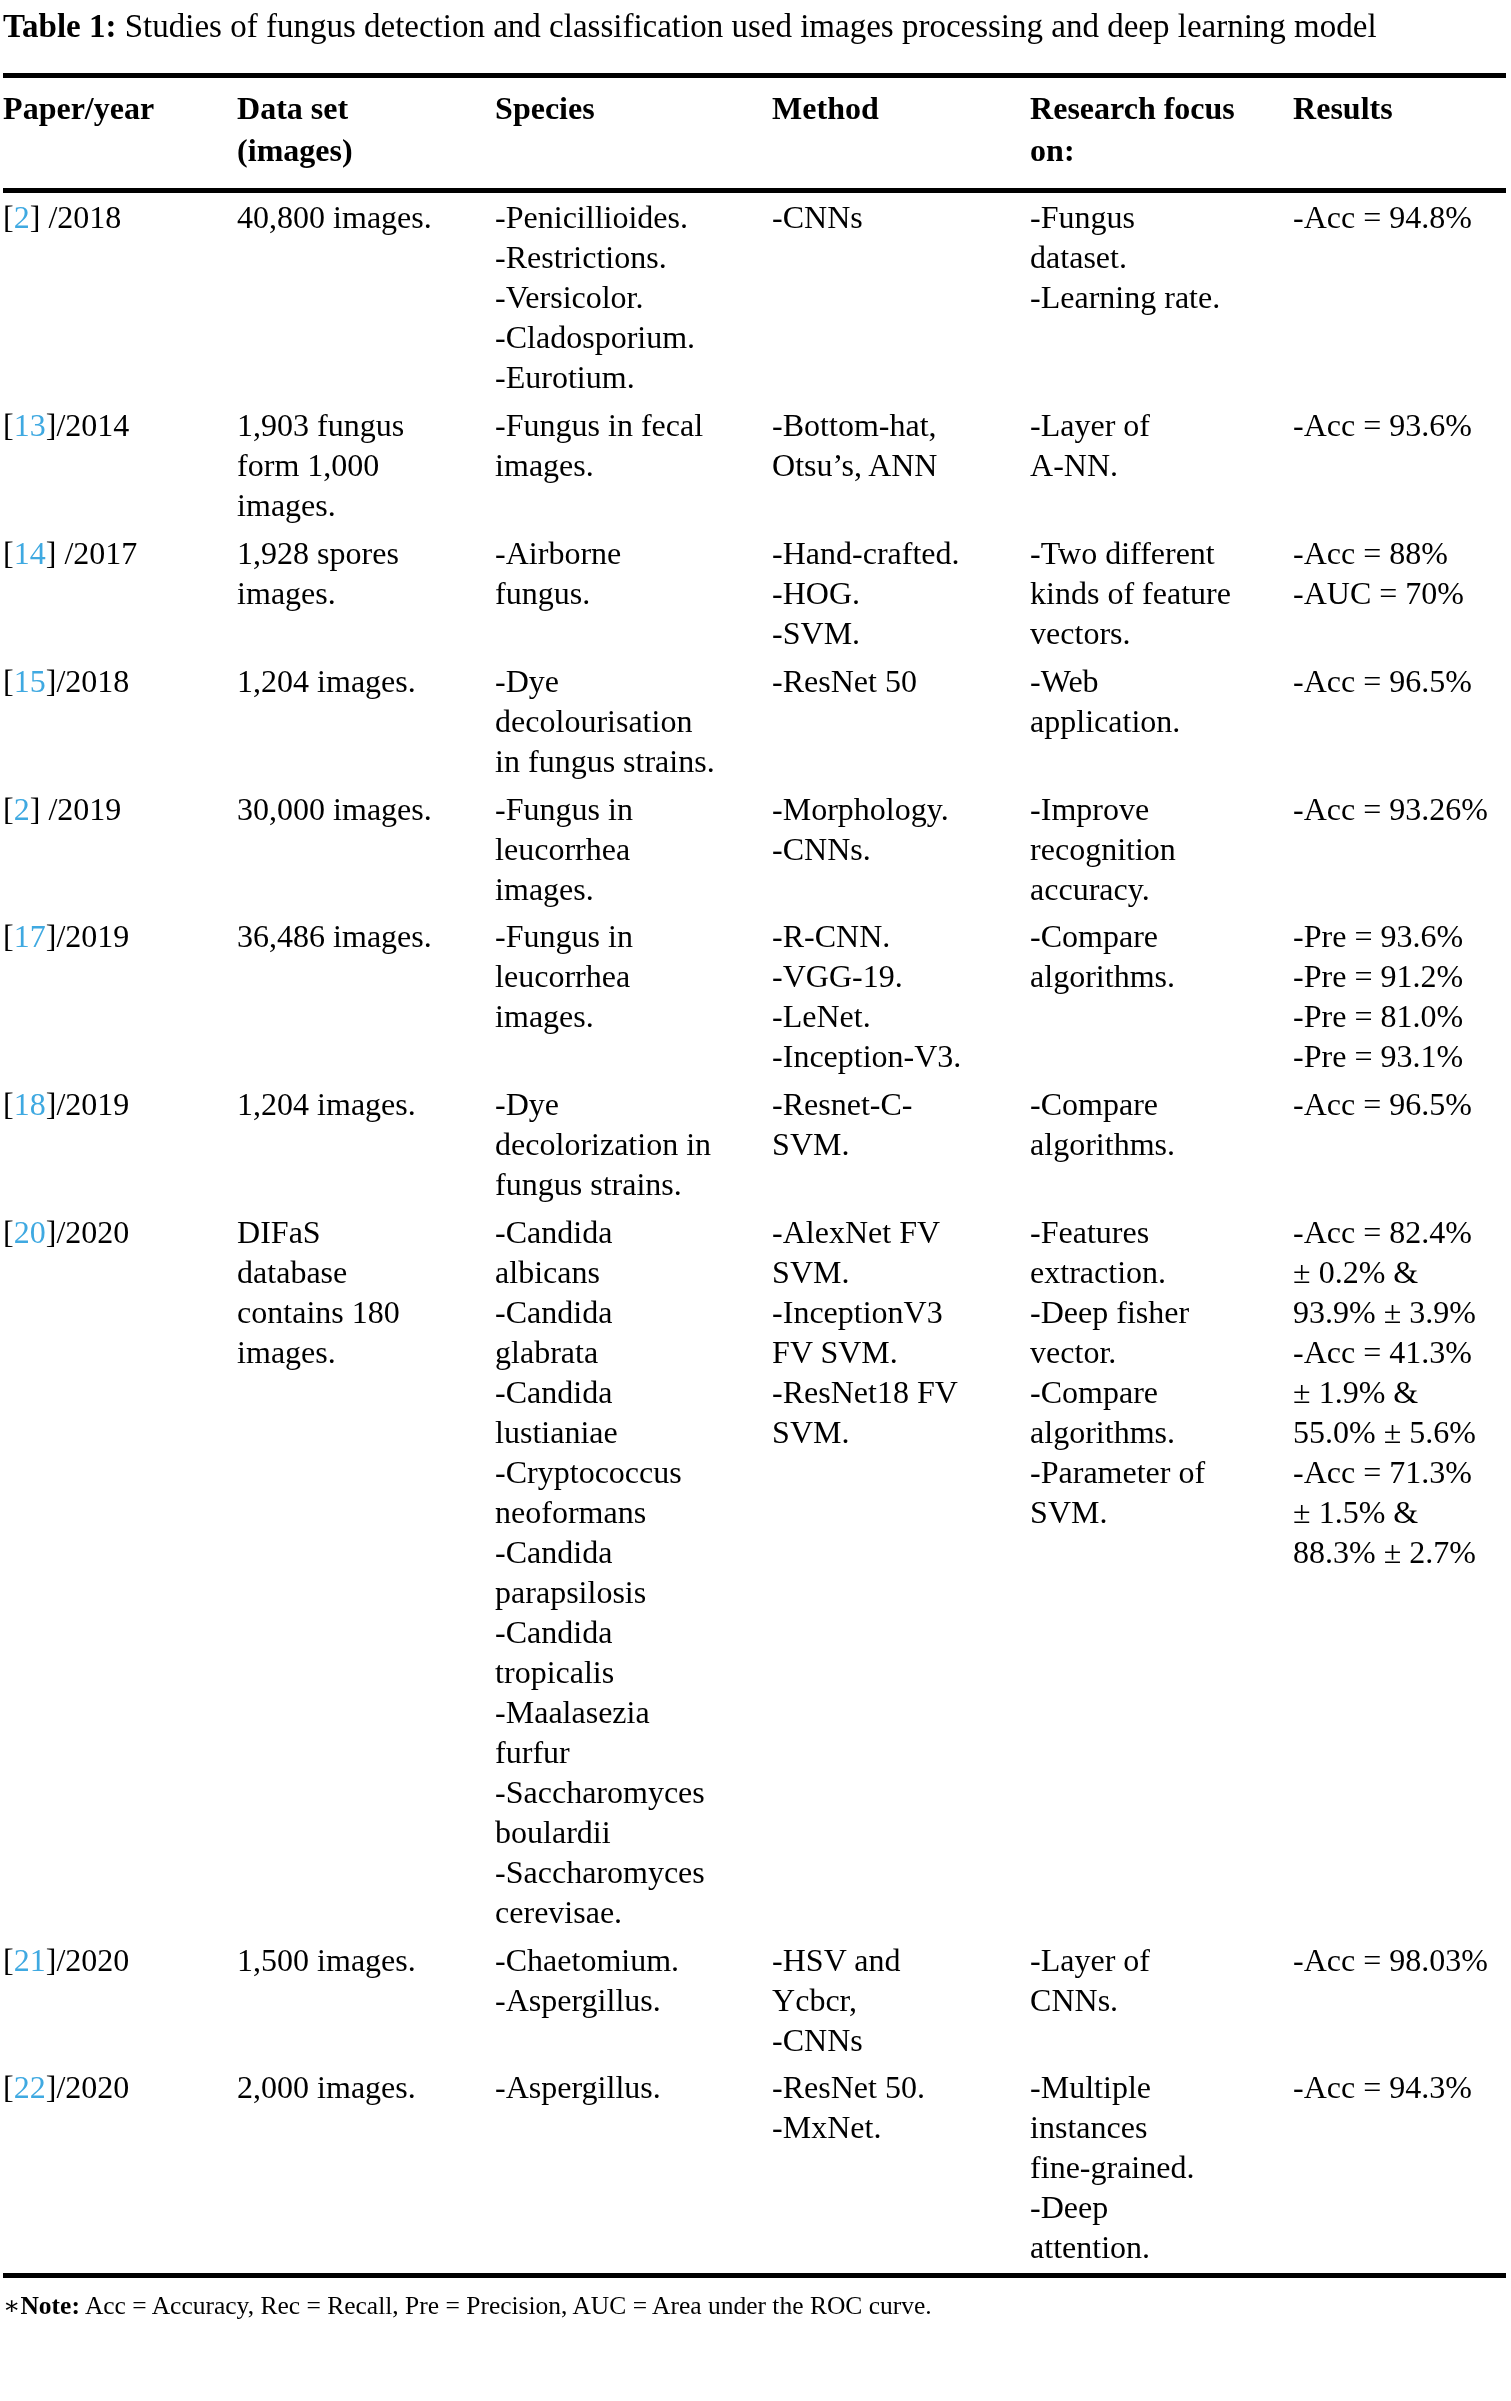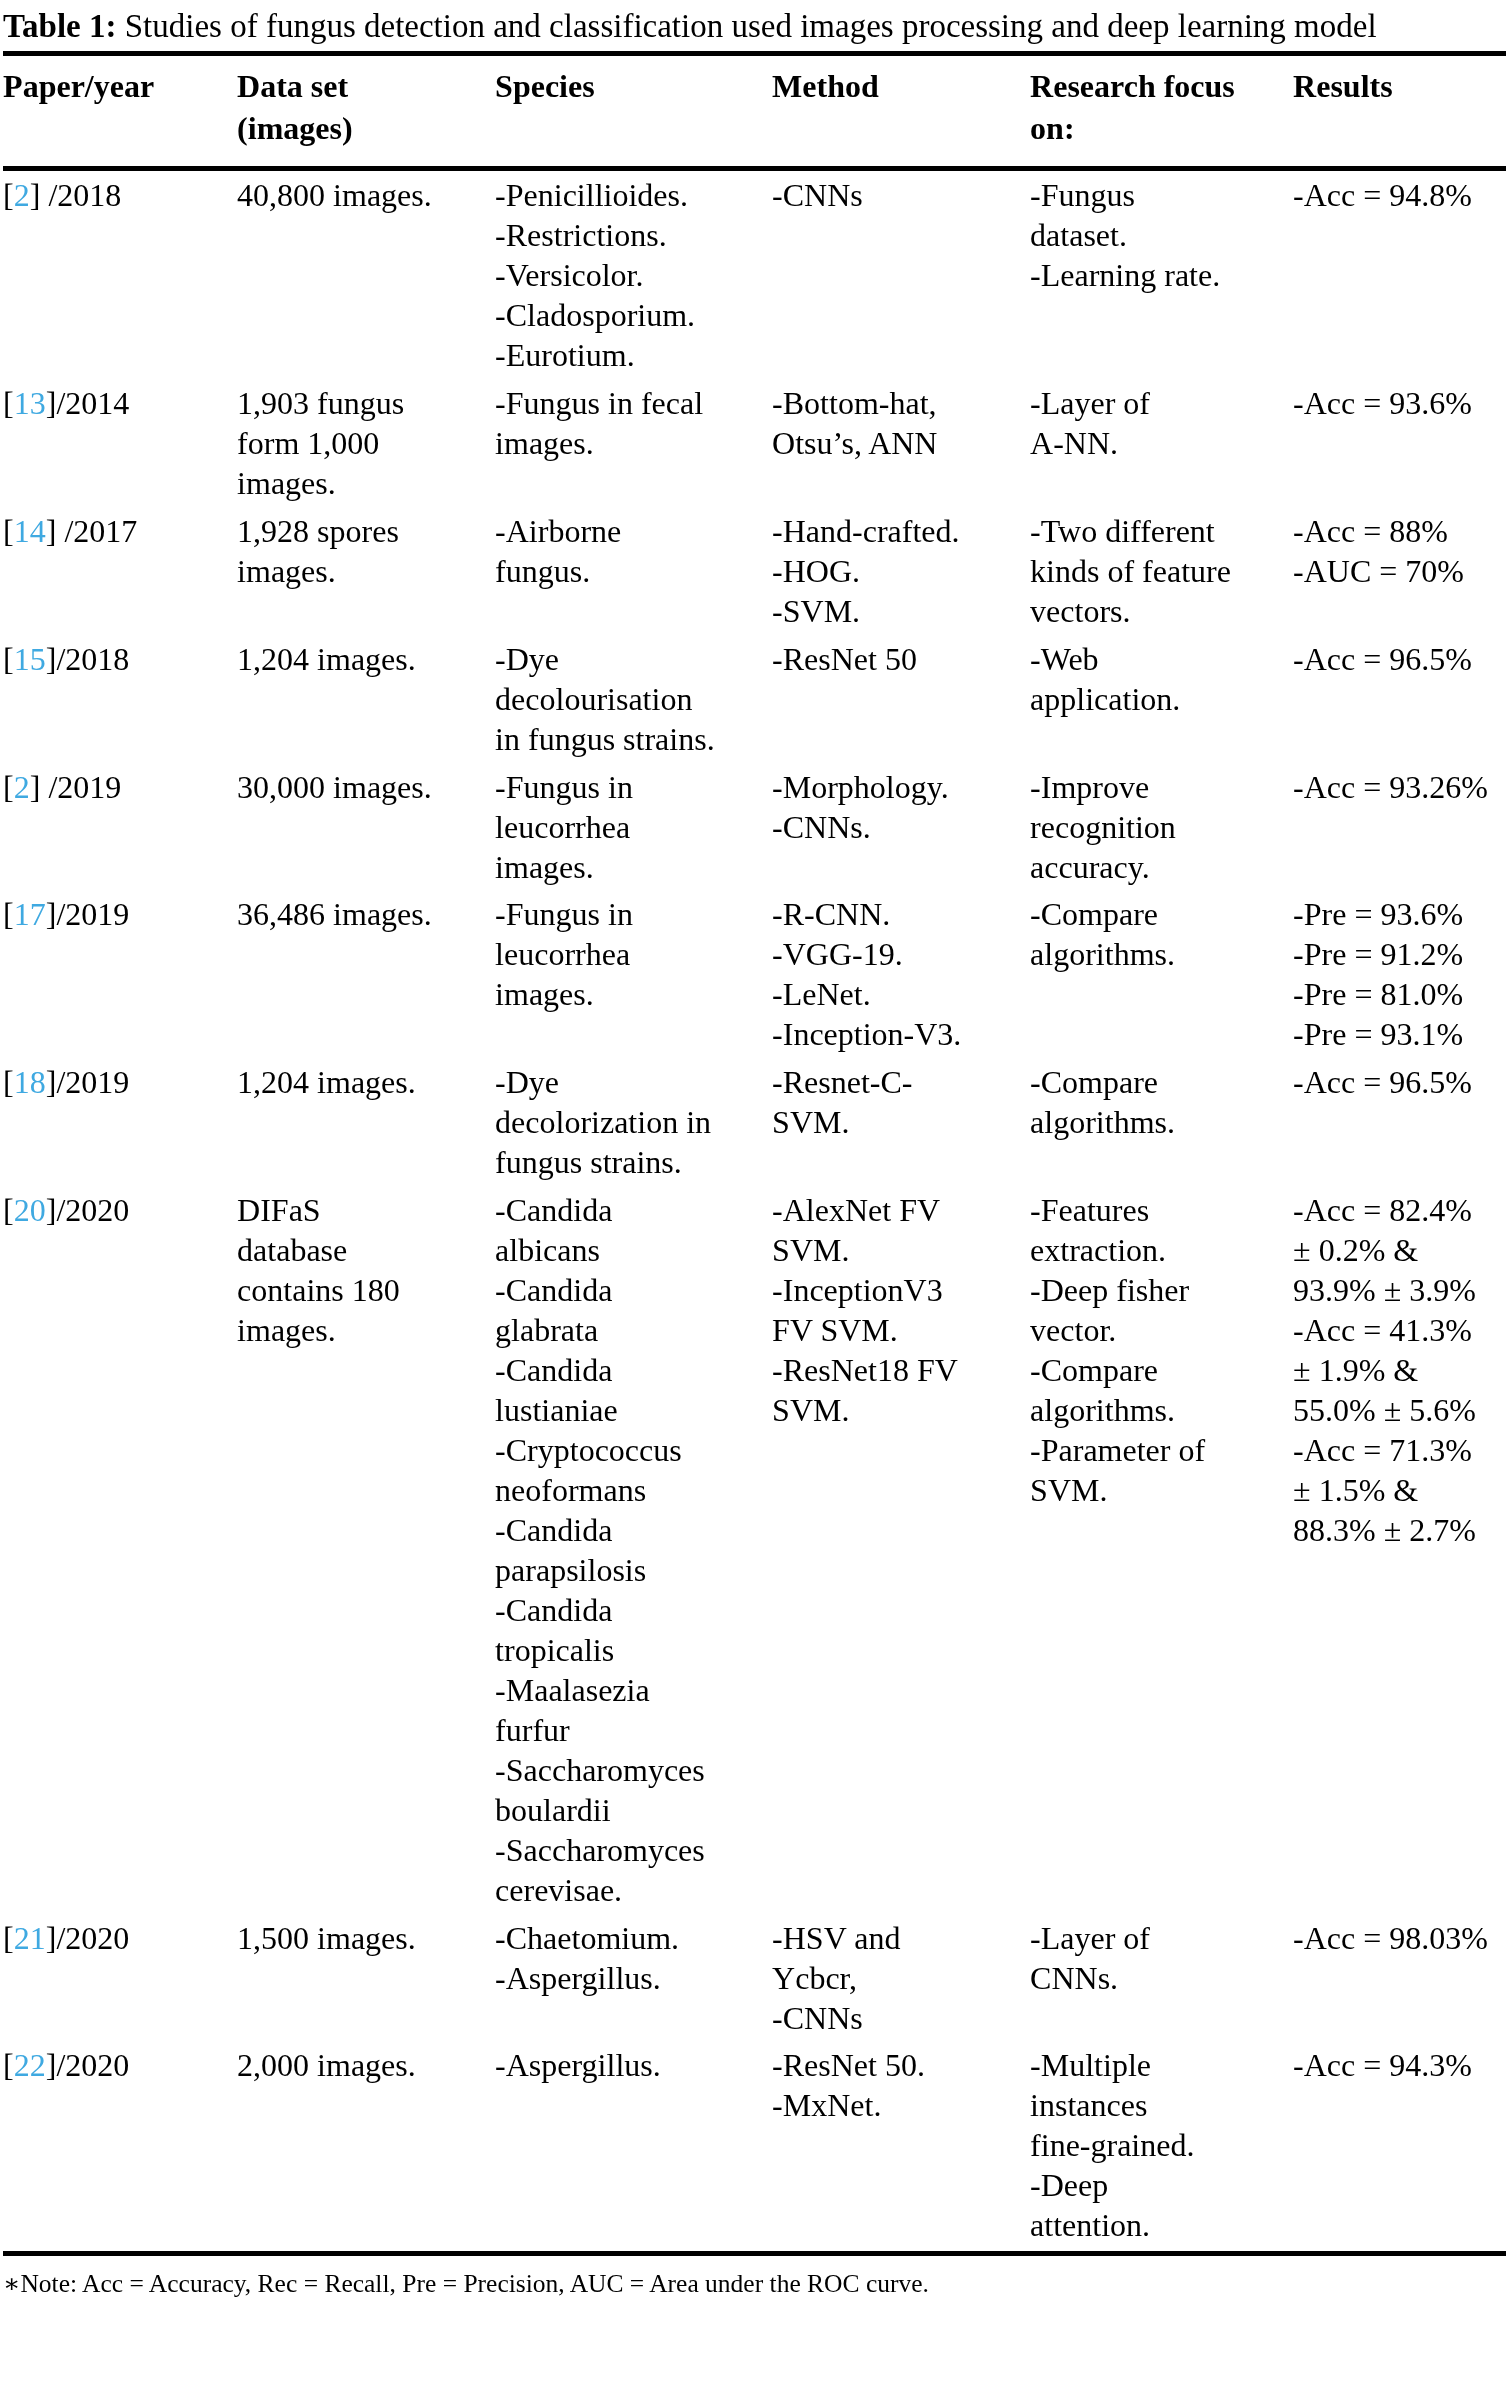--- a/index.html
+++ b/index.html
@@ -7,21 +7,21 @@
   body {
     width: 1511px;
     color: #000000;
     font-family: "Liberation Serif", "DejaVu Serif", serif;
   }
   .page { padding: 6.2px 4.6px 15.5px 3.1px; }
 
   .title {
     font-size: 33px;
     line-height: 40px;
-    margin: 0 0 5px 0;
+    margin: 0 0 27px 0;
     font-weight: normal;
     white-space: nowrap;
   }
   .title .bold { font-weight: bold; }
 
   .rule {
     border: 0;
     border-top: 5.4px solid #000;
     margin: 0;
     height: 0;
@@ -52,21 +52,21 @@
   table.data-table tbody td.paper-cell { white-space: nowrap; }
   .cite { color: #3FA9E1; cursor: pointer; }
 
   .bottom-rule { margin-top: 1.5px; }
 
   .footnote {
     font-size: 25.5px;
     line-height: 32px;
     margin-top: 12.4px;
   }
-  .footnote .bold { font-weight: normal; }
+  .footnote .bold { font-weight: bold; }
 </style>
 </head>
 <body>
 
 <div class="page">
 
   <p class="title"><span class="bold">Table 1:</span> <span>Studies of fungus detection and classification used images processing and deep learning model</span></p>
 
   <div class="rule"></div>
 

